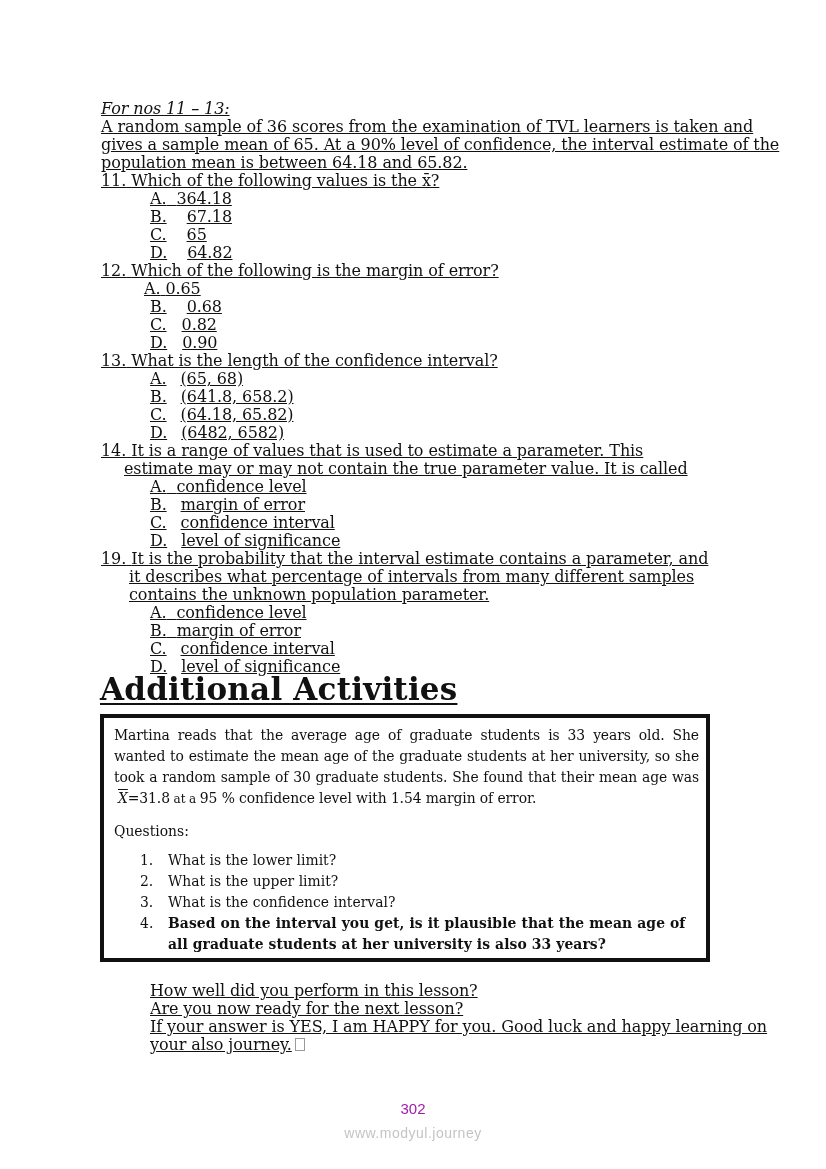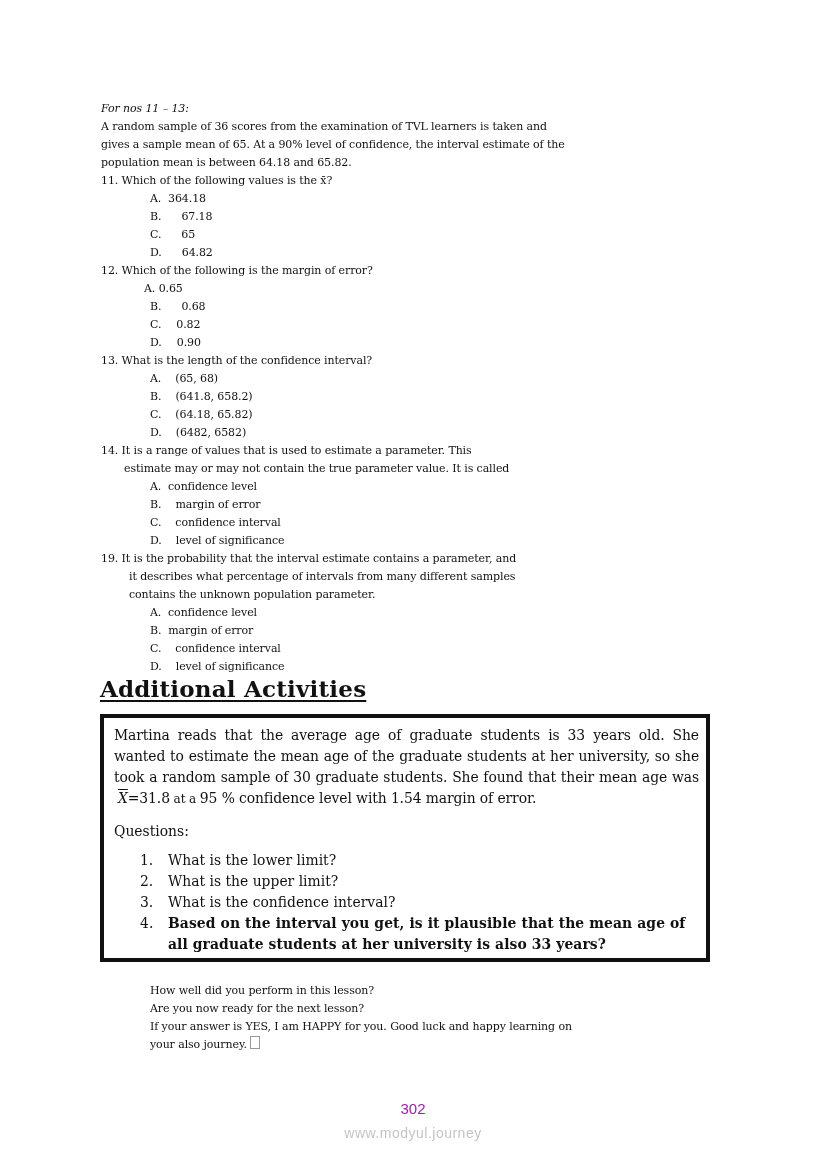--- a/index.html
+++ b/index.html
@@ -16,33 +16,34 @@
       color: #111111;
     }
     .page {
       position: absolute;
       left: 0; top: 0;
       width: 826px;
       height: 1169px;
     }
     .line {
       position: absolute;
-      font-size: 11px;
+      font-size: 16px;
       line-height: 18px;
       white-space: nowrap;
       letter-spacing: -0.1px;
+      text-decoration: underline;
     }
     .italic { font-style: italic; }
     .heading {
       position: absolute;
       left: 100px;
       top: 674px;
       font-family: "DejaVu Serif", serif;
       font-weight: bold;
-      font-size: 23px;
+      font-size: 31px;
       line-height: 30px;
       text-decoration: underline;
       text-decoration-thickness: 2px;
       text-underline-offset: 3px;
       color: #111;
       letter-spacing: 0.2px;
     }
     .activity-box {
       position: absolute;
       left: 100px;

